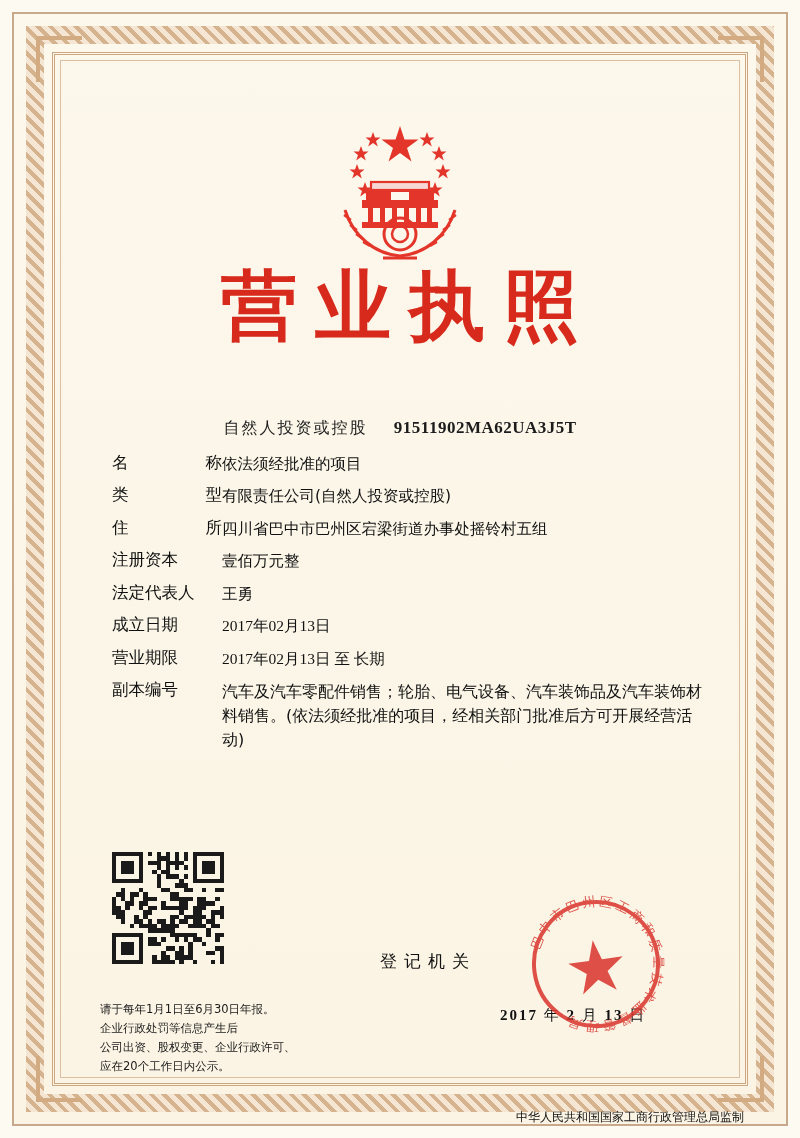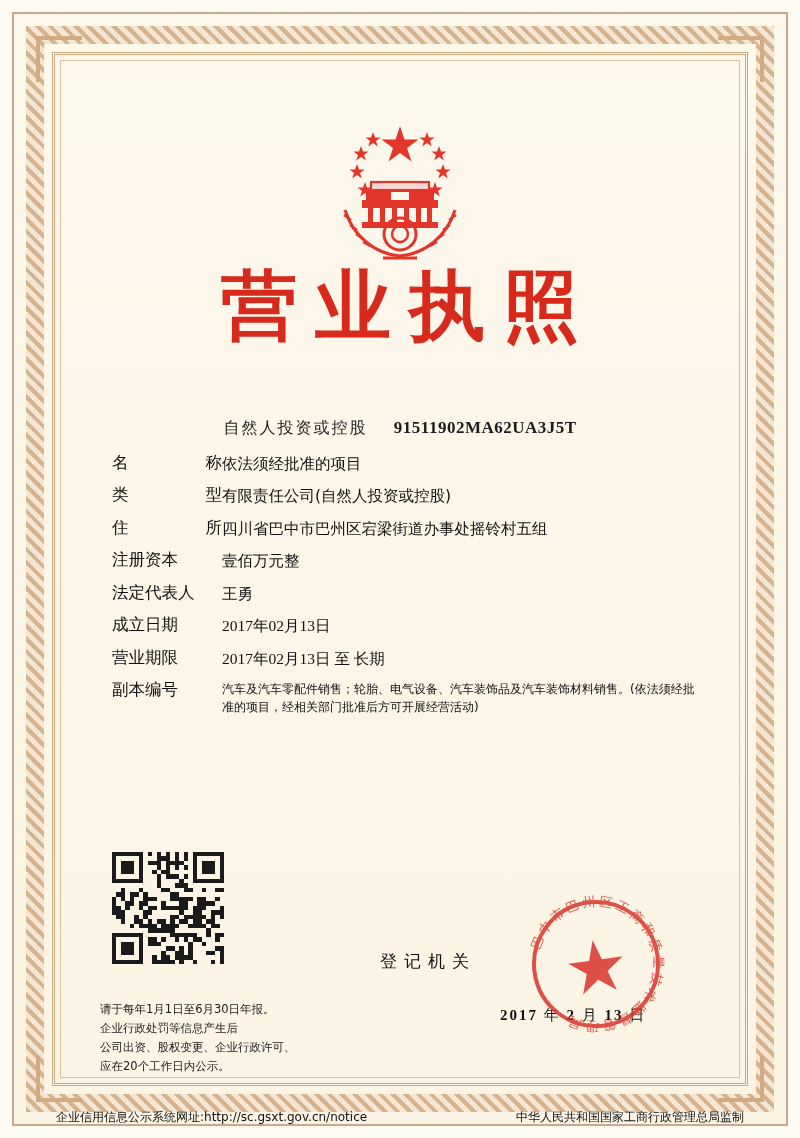--- a/index.html
+++ b/index.html
@@ -154,21 +154,21 @@
   }
   .f-label.spread span { display:block; }
   .f-value {
     flex: 1;
     font-size: 15.5px;
     color: #111;
     font-family: "DejaVu Sans", sans-serif;
     line-height: 1.45;
     padding-top: 1px;
   }
-  .f-value.small { font-size: 12px; }
+  .f-value.small { font-size: 16px; }
   .f-value.serif { font-family: "Liberation Serif", serif; font-size: 15.5px; }
   .scope { line-height: 1.5; }
 
   
   .watermark {
     position: absolute;
     left: 214px;
     top: 588px;
     font-size: 31px;
     font-weight: bold;
@@ -1029,16 +1029,15 @@
     </svg>
   </div>
 
   <div class="notes">
     <div>请于每年1月1日至6月30日年报。</div>
     <div>企业行政处罚等信息产生后</div>
     <div>公司出资、股权变更、企业行政许可、</div>
     <div>应在20个工作日内公示。</div>
   </div>
 
-  <div class="footer-left">企业信用信息公示系统网址:http://sc.gsxt.gov.cn/notice</div>
   <div class="footer-right">中华人民共和国国家工商行政管理总局监制</div>
 
 </div>
 
 </body></html>

